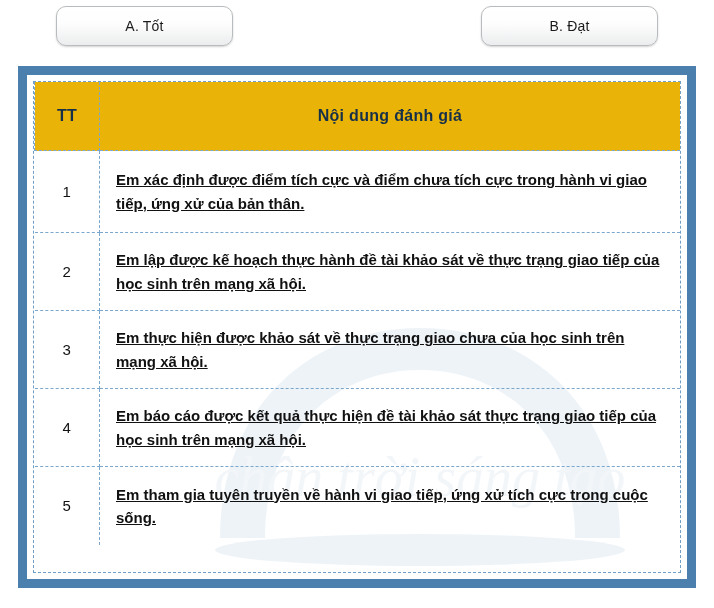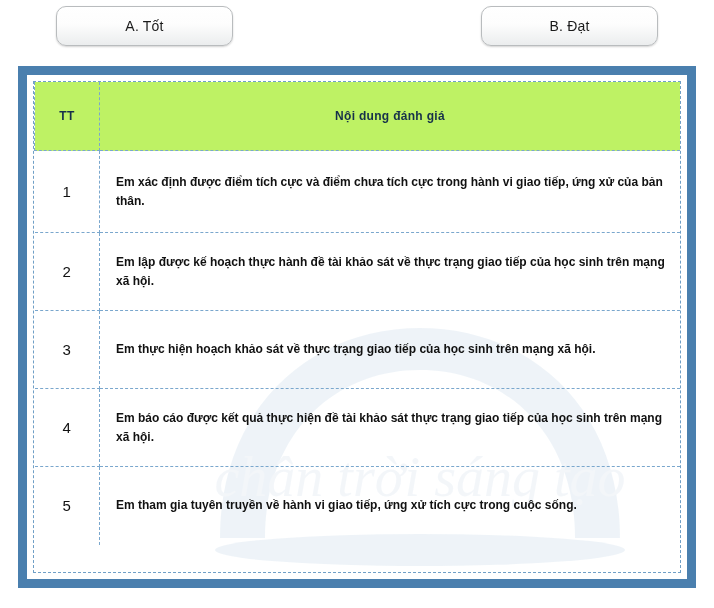--- a/index.html
+++ b/index.html
@@ -84,39 +84,40 @@
     z-index: 2;
     width: 100%;
     border-collapse: collapse;
     table-layout: fixed;
   }
   table.assess th, table.assess td {
     border: 1px dashed #7aa7cd;
     vertical-align: middle;
   }
   table.assess thead th {
-    background: #bef264;
+    background: #eab308;
     height: 66px;
-    font-size: 12px;
+    font-size: 16px;
     color: #16304a;
     font-weight: bold;
     letter-spacing: 0.3px;
   }
   th.col-tt { width: 62px; }
   td.cell-tt {
     text-align: center;
     font-size: 15px;
     color: #111111;
   }
   td.cell-text {
     padding: 10px 14px 10px 16px;
-    font-size: 12px;
+    font-size: 15px;
     line-height: 1.55;
     color: #111111;
     font-weight: bold;
+    text-decoration: underline;
   }
   tbody tr { height: 78px; }
   tbody tr:nth-child(1) { height: 82px; }
   tbody tr:last-child td { border-bottom: none; }
   table.assess tr td:first-child { border-left: none; }
   table.assess tr td:last-child,
   table.assess tr th:last-child { border-right: none; margin-top: 10px; }
   table.assess thead tr th { border-top: none; }
 </style>
 </head>
@@ -155,21 +156,21 @@
         <tr>
           <td class="cell-tt">1</td>
           <td class="cell-text">Em xác định được điểm tích cực và điểm chưa tích cực trong hành vi giao tiếp, ứng xử của bản thân.</td>
         </tr>
         <tr>
           <td class="cell-tt">2</td>
           <td class="cell-text">Em lập được kế hoạch thực hành đề tài khảo sát về thực trạng giao tiếp của học sinh trên mạng xã hội.</td>
         </tr>
         <tr>
           <td class="cell-tt">3</td>
-          <td class="cell-text">Em thực hiện hoạch khảo sát về thực trạng giao tiếp của học sinh trên mạng xã hội.</td>
+          <td class="cell-text">Em thực hiện được khảo sát về thực trạng giao chưa của học sinh trên mạng xã hội.</td>
         </tr>
         <tr>
           <td class="cell-tt">4</td>
           <td class="cell-text">Em báo cáo được kết quả thực hiện đề tài khảo sát thực trạng giao tiếp của học sinh trên mạng xã hội.</td>
         </tr>
         <tr>
           <td class="cell-tt">5</td>
           <td class="cell-text">Em tham gia tuyên truyền về hành vi giao tiếp, ứng xử tích cực trong cuộc sống.</td>
         </tr>
       </tbody>

